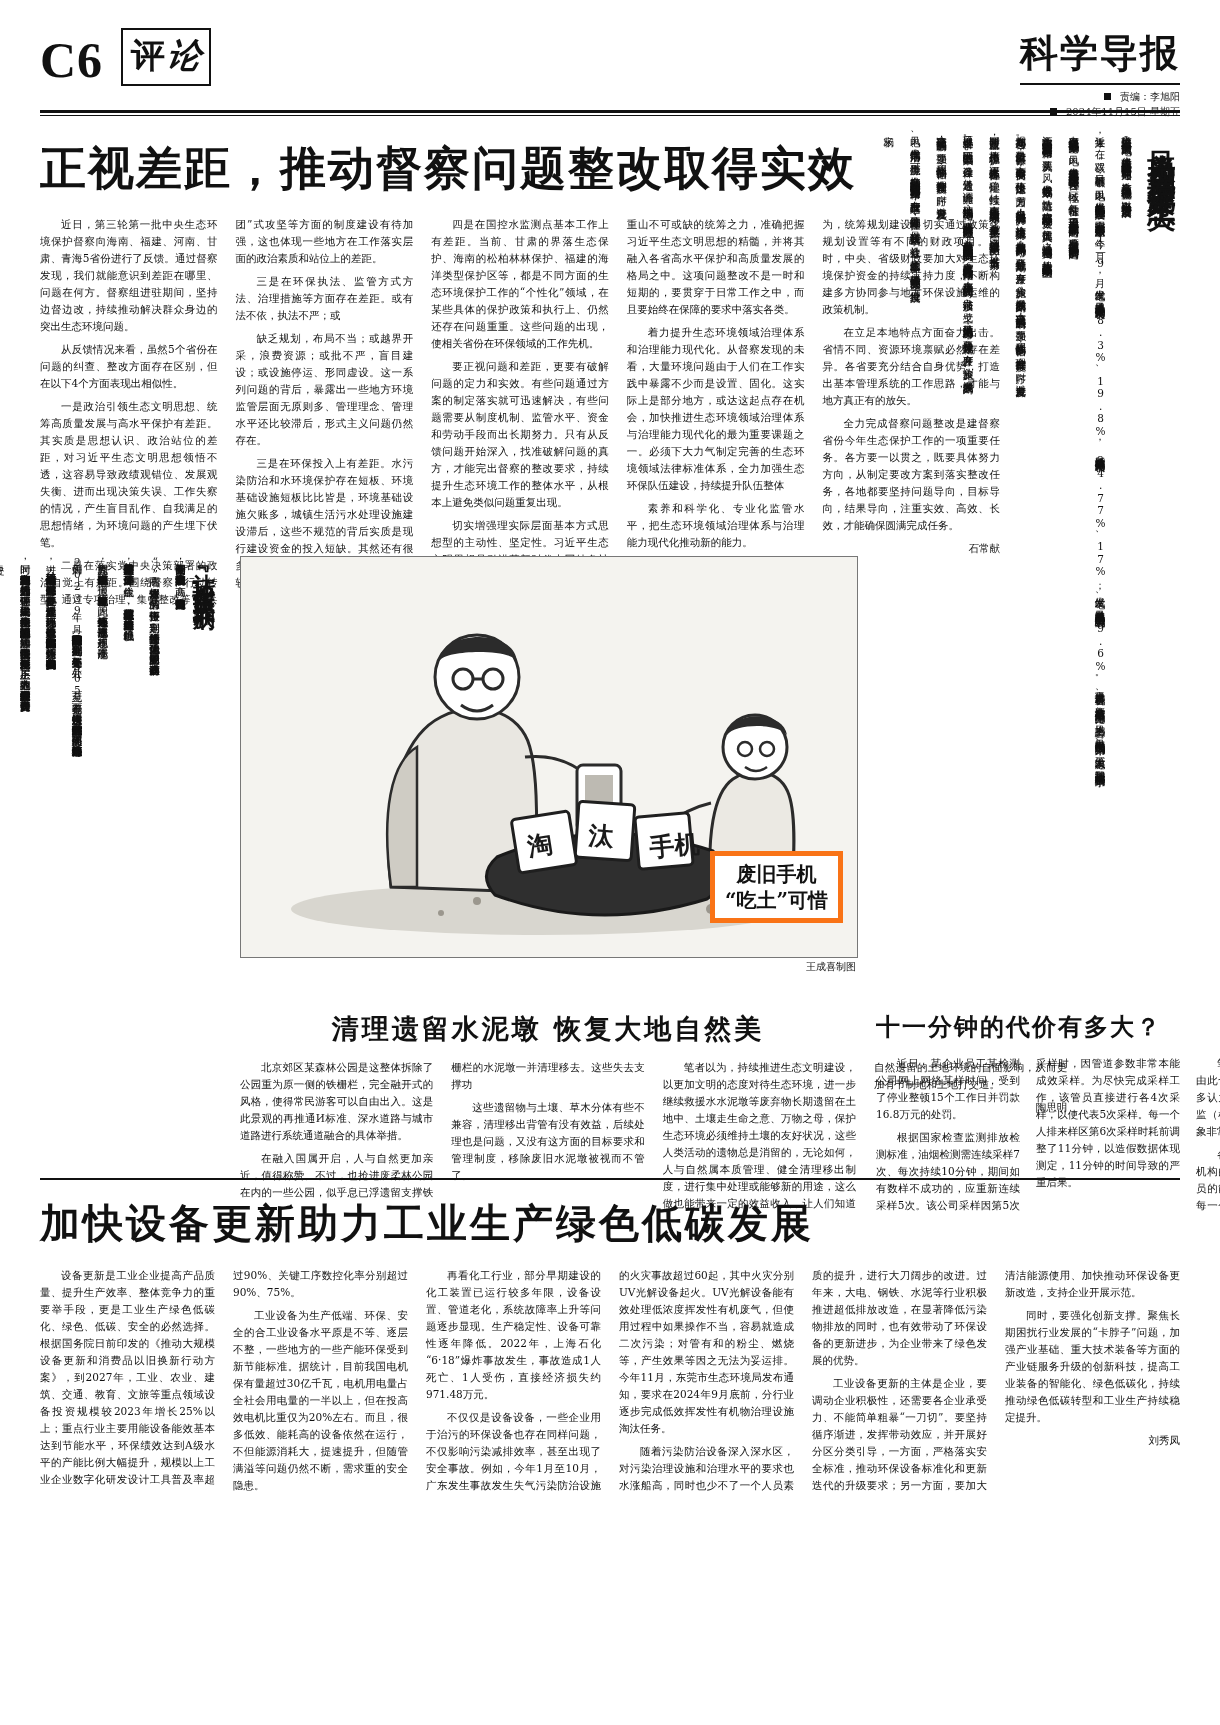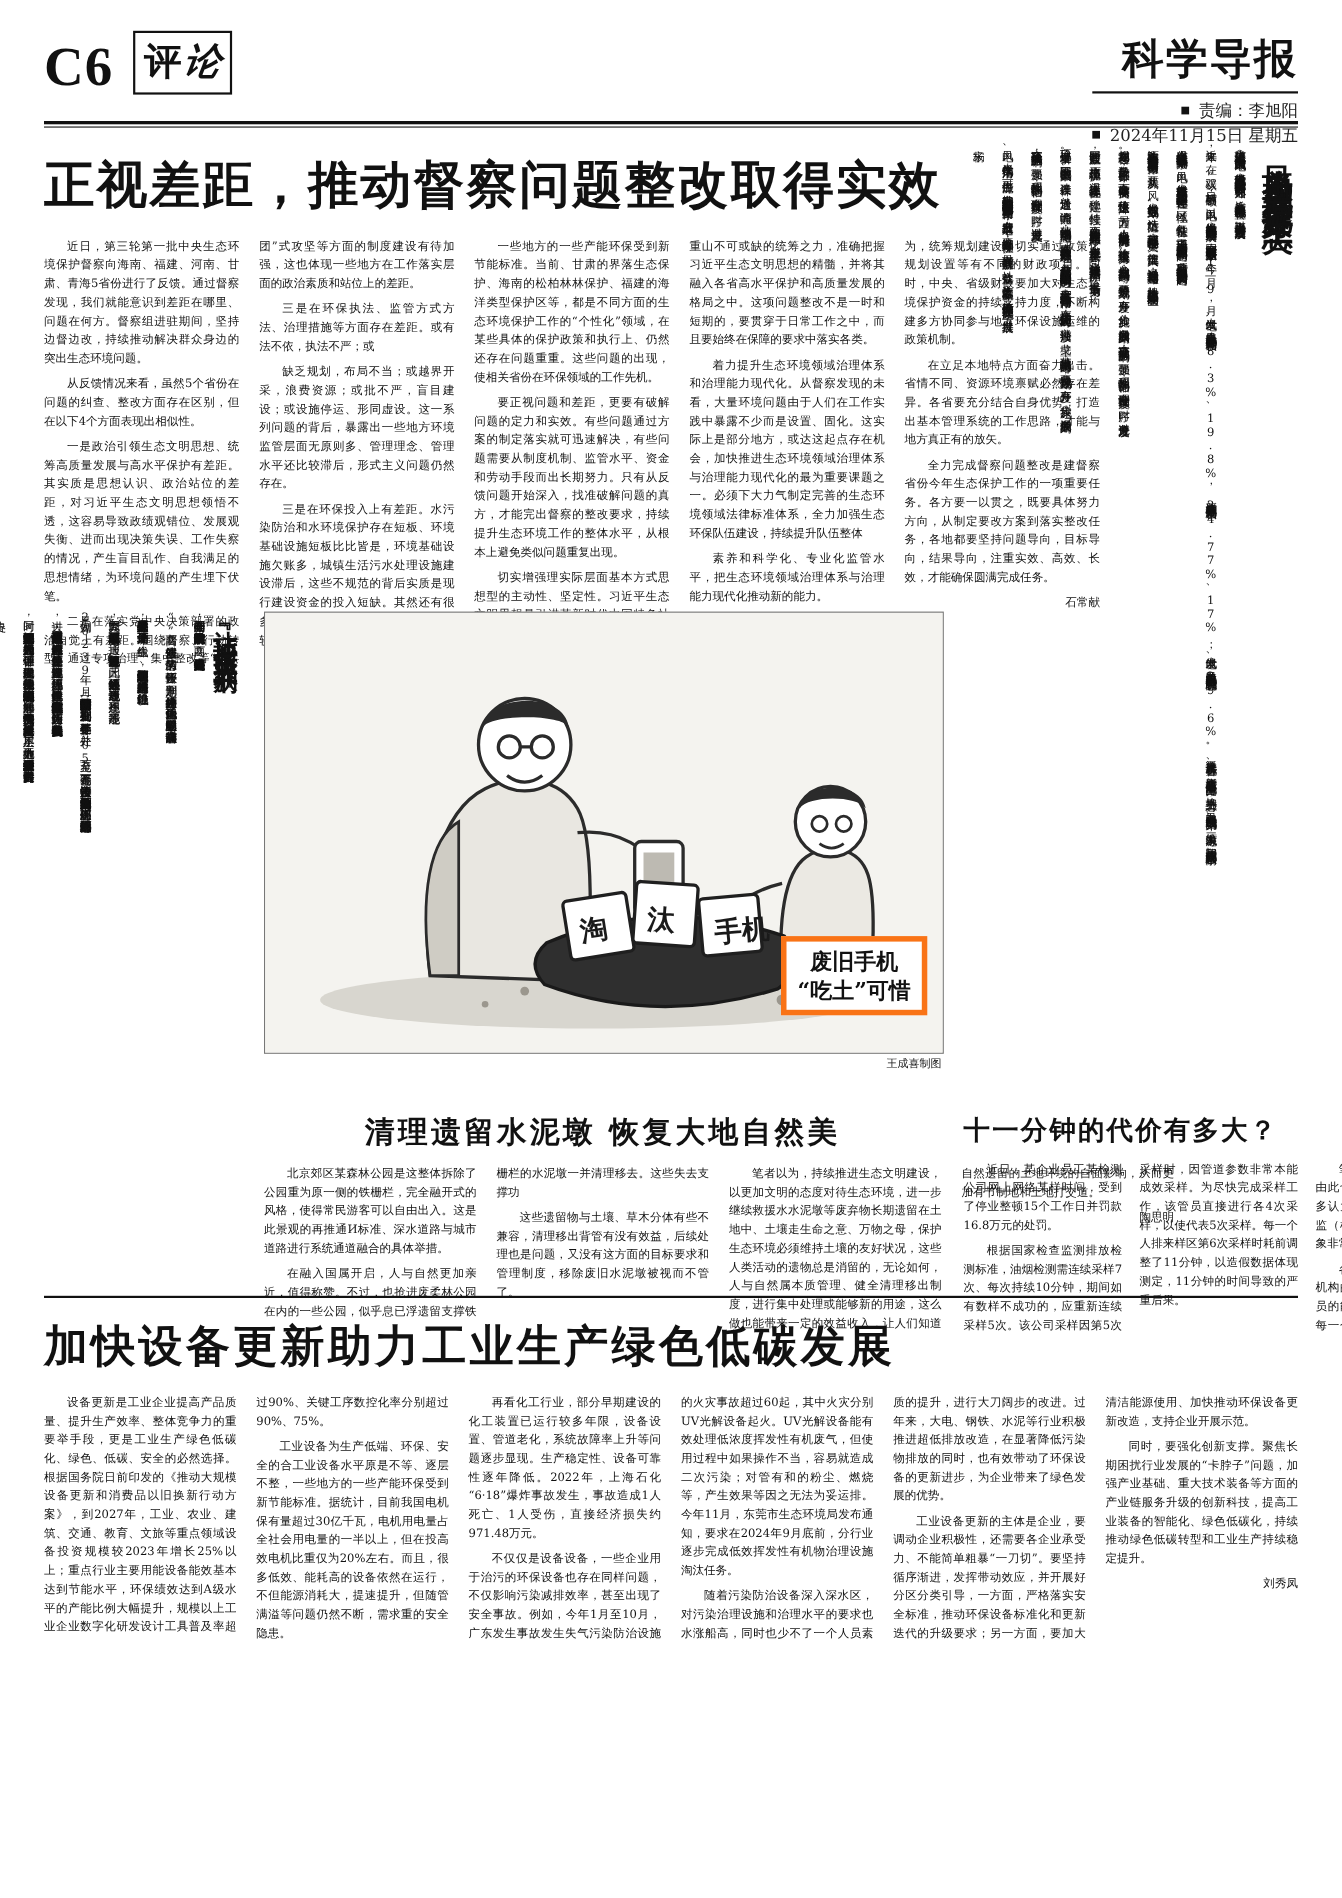--- a/index.html
+++ b/index.html
@@ -35,21 +35,21 @@
     font-family:"DejaVu Serif",serif;
     transform:skewX(-8deg);
   }
   .mast-right{text-align:right;}
   .paper-name{
     font-size:38px;font-weight:700;letter-spacing:2px;
     font-family:"DejaVu Serif",serif;
     border-bottom:2px solid #111;padding-bottom:4px;margin-bottom:4px;
     white-space:nowrap;
   }
-  .mast-meta{font-size:15px;line-height:1.5;color:#222;}
+  .mast-meta{font-size:10px;line-height:1.5;color:#222;}
   .mast-meta div{display:flex;justify-content:flex-end;gap:6px;align-items:center;}
   .sq{display:inline-block;width:7px;height:7px;background:#111;margin-right:3px;}
 
   .rule-top{position:absolute;left:40px;top:110px;width:1140px;height:3px;background:#111;}
   .rule-top2{position:absolute;left:40px;top:115px;width:1140px;height:1px;background:#111;}
 
   
   .main-col{position:absolute;left:40px;top:128px;width:960px;}
   .right-col{position:absolute;left:1016px;top:128px;width:164px;height:1000px;}
 
@@ -171,21 +171,21 @@
   <div class="main-col">
     <div class="headline1">正视差距，推动督察问题整改取得实效</div>
     <div class="body-cols-5">
       <p>近日，第三轮第一批中央生态环境保护督察向海南、福建、河南、甘肃、青海5省份进行了反馈。通过督察发现，我们就能意识到差距在哪里、问题在何方。督察组进驻期间，坚持边督边改，持续推动解决群众身边的突出生态环境问题。</p>
       <p>从反馈情况来看，虽然5个省份在问题的纠查、整改方面存在区别，但在以下4个方面表现出相似性。</p>
       <p>一是政治引领生态文明思想、统筹高质量发展与高水平保护有差距。其实质是思想认识、政治站位的差距，对习近平生态文明思想领悟不透，这容易导致政绩观错位、发展观失衡、进而出现决策失误、工作失察的情况，产生盲目乱作、自我满足的思想情绪，为环境问题的产生埋下伏笔。</p>
       <p>二是在落实党中央决策部署的政治自觉上有差距。围绕督察、行动转型，通过专项治理、集中整改等“大兵团”式攻坚等方面的制度建设有待加强，这也体现一些地方在工作落实层面的政治素质和站位上的差距。</p>
       <p>三是在环保执法、监管方式方法、治理措施等方面存在差距。或有法不依，执法不严；或</p>
       <p>缺乏规划，布局不当；或越界开采，浪费资源；或批不严，盲目建设；或设施停运、形同虚设。这一系列问题的背后，暴露出一些地方环境监管层面无原则多、管理理念、管理水平还比较滞后，形式主义问题仍然存在。</p>
       <p>三是在环保投入上有差距。水污染防治和水环境保护存在短板、环境基础设施短板比比皆是，环境基础设施欠账多，城镇生活污水处理设施建设滞后，这些不规范的背后实质是现行建设资金的投入短缺。其然还有很多地方的客观情况，投入不足、欠账较多，难以短期内补齐。</p>
-      <p>一些地方的一些产能环保受到新节能标准。当前、甘肃的界落生态保护、海南的松柏林林保护、福建的海洋类型保护区等，都是不同方面的生态环境保护工作的“个性化”领域，在某些具体的保护政策和执行上、仍然还存在问题重重。这些问题的出现，使相关省份在环保领域的工作先机。</p>
+      <p>四是在国控水监测点基本工作上有差距。当前、甘肃的界落生态保护、海南的松柏林林保护、福建的海洋类型保护区等，都是不同方面的生态环境保护工作的“个性化”领域，在某些具体的保护政策和执行上、仍然还存在问题重重。这些问题的出现，使相关省份在环保领域的工作先机。</p>
       <p>要正视问题和差距，更要有破解问题的定力和实效。有些问题通过方案的制定落实就可迅速解决，有些问题需要从制度机制、监管水平、资金和劳动手段而出长期努力。只有从反馈问题开始深入，找准破解问题的真方，才能完出督察的整改要求，持续提升生态环境工作的整体水平，从根本上避免类似问题重复出现。</p>
       <p>切实增强理实际层面基本方式思想型的主动性、坚定性。习近平生态文明思想是引进革新时代中国特色社会主义思想的重要组成部分，是生态环保工作的根本遵循。必须要明晰定重山不可或缺的统筹之力，准确把握习近平生态文明思想的精髓，并将其融入各省高水平保护和高质量发展的格局之中。这项问题整改不是一时和短期的，要贯穿于日常工作之中，而且要始终在保障的要求中落实各类。</p>
       <p>着力提升生态环境领域治理体系和治理能力现代化。从督察发现的未看，大量环境问题由于人们在工作实践中暴露不少而是设置、固化。这实际上是部分地方，或达这起点存在机会，加快推进生态环境领域治理体系与治理能力现代化的最为重要课题之一。必须下大力气制定完善的生态环境领域法律标准体系，全力加强生态环保队伍建设，持续提升队伍整体</p>
       <p>素养和科学化、专业化监管水平，把生态环境领域治理体系与治理能力现代化推动新的能力。</p>
       <p>探索多种途径生态环保投入机制。资金投入是生态环境保护工作的明显需求。当然，地方政府要积极作为，统筹规划建设，切实通过政策化规划设置等有不同的财政项目。同时，中央、省级财政要加大对生态环境保护资金的持续支持力度，不断构建多方协同参与地方环保设施运维的政策机制。</p>
       <p>在立足本地特点方面奋力出击。省情不同、资源环境禀赋必然存在差异。各省要充分结合自身优势，打造出基本管理系统的工作思路，才能与地方真正有的放矢。</p>
       <p>全力完成督察问题整改是建督察省份今年生态保护工作的一项重要任务。各方要一以贯之，既要具体努力方向，从制定要改方案到落实整改任务，各地都要坚持问题导向，目标导向，结果导向，注重实效、高效、长效，才能确保圆满完成任务。</p>
       <div class="sig">石常献</div>
     </div>
   </div>

